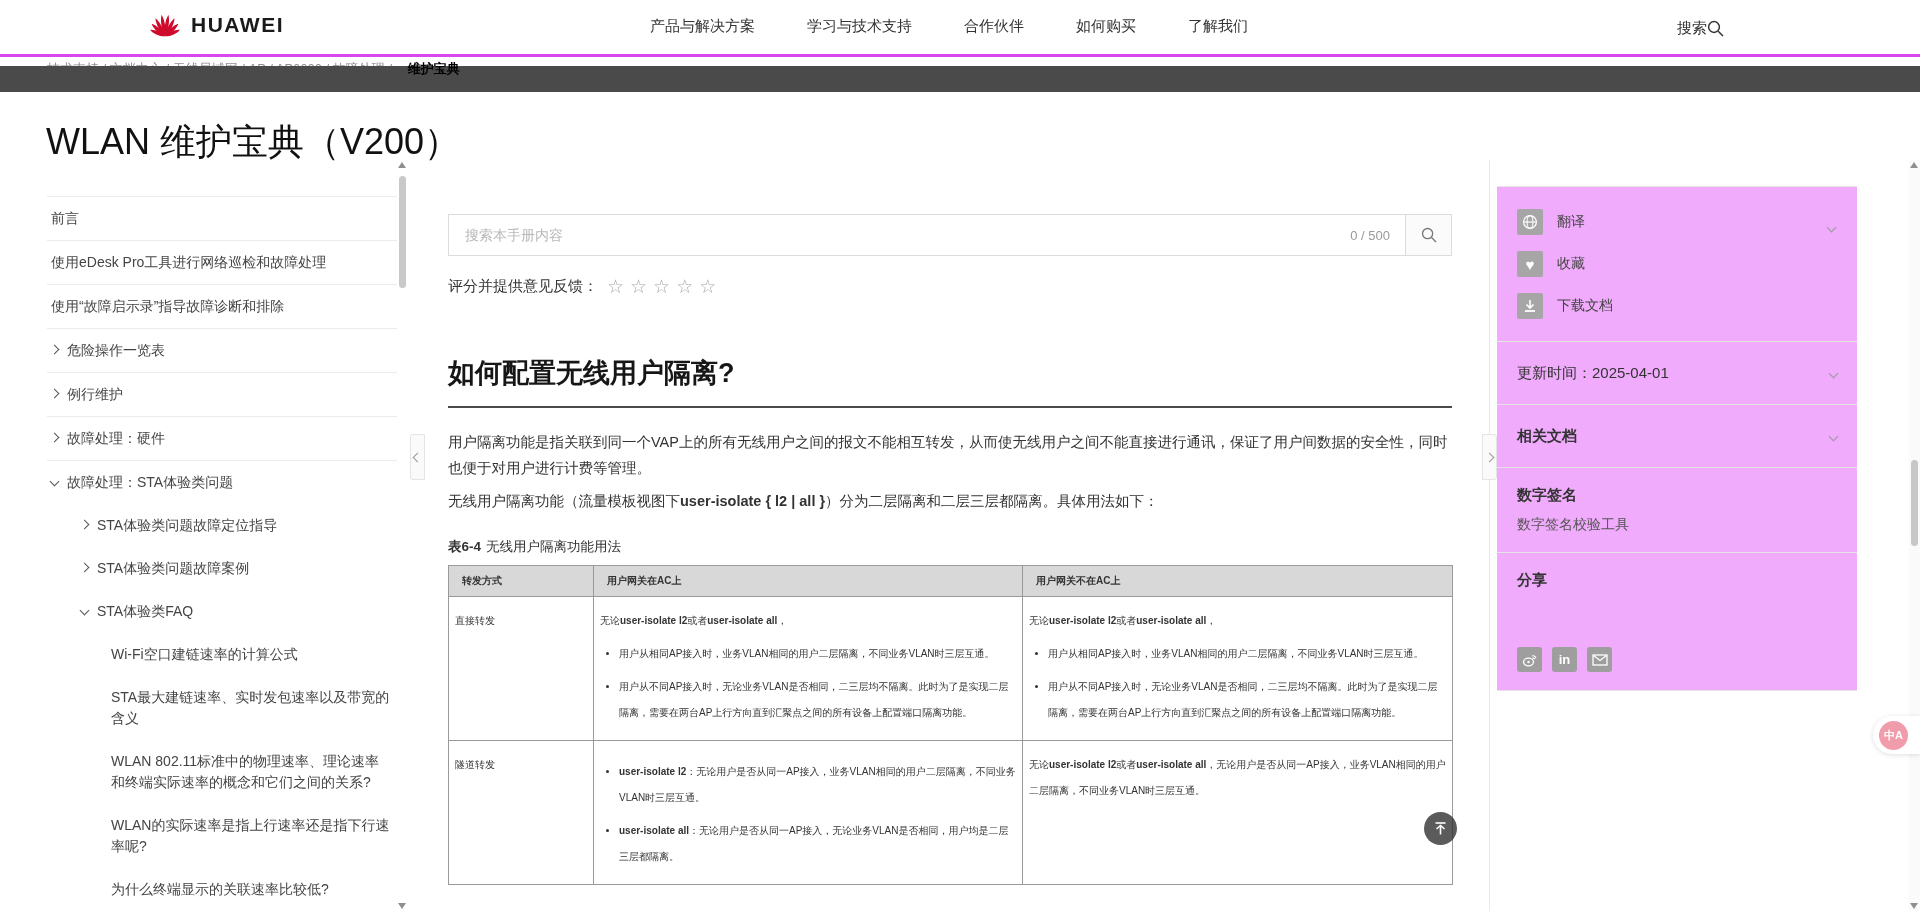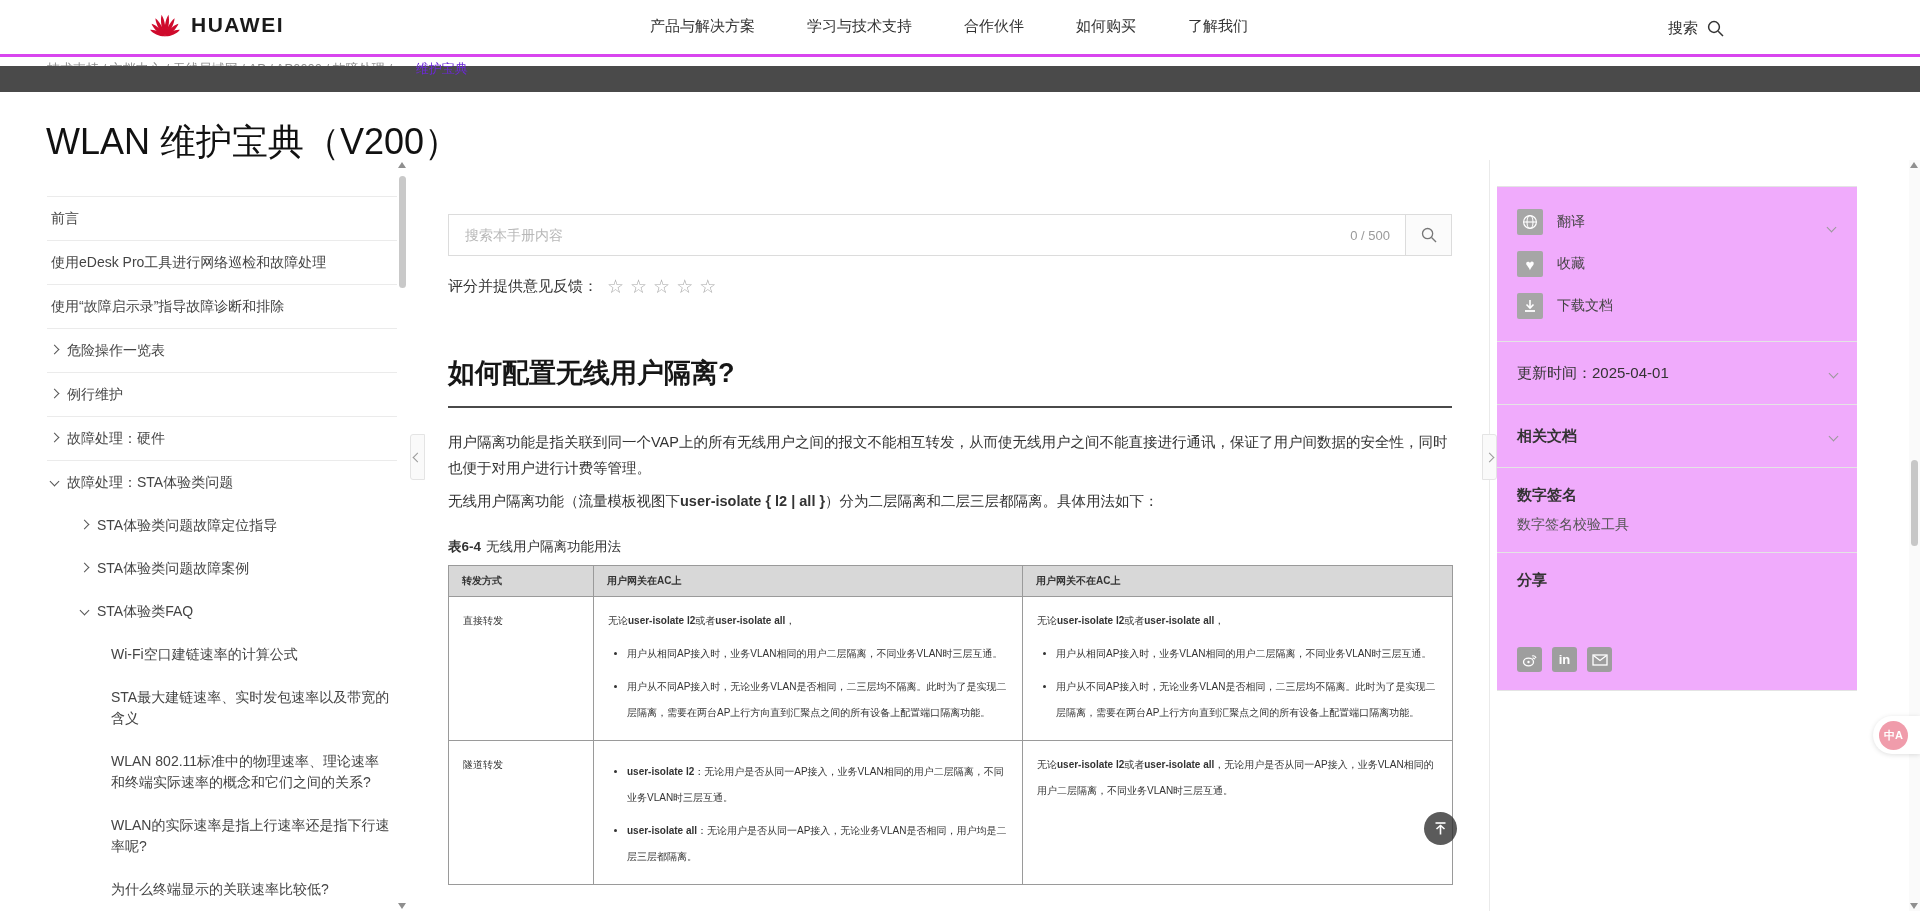--- a/index.html
+++ b/index.html
@@ -9,27 +9,27 @@
 
   
   .header { position:absolute; top:0; left:0; right:0; height:57px; background:#fff;
             border-bottom:3px solid #d946ef; z-index:12; }
   .logo { position:absolute; left:148px; top:12px; display:flex; align-items:center; gap:9px; }
   .logo-text { font-size:21px; font-weight:700; color:#1a1a1a; letter-spacing:1.5px; }
   .nav { position:absolute; left:650px; top:0; height:52px; display:flex; align-items:center;
          gap:52px; font-size:15px; color:#333; }
   .nav-item { cursor:pointer; white-space:nowrap; }
   .search-top { position:absolute; right:196px; top:0; height:57px; display:flex;
-                align-items:center; gap:9px; font-size:15px; color:#333; cursor:pointer; }
+                align-items:center; font-size:15px; color:#333; cursor:pointer; }
 
   
   .crumb-zone { position:absolute; top:57px; left:0; right:0; height:35px; }
   .crumb-text { position:absolute; left:47px; top:3px; font-size:13px; color:#8d8d8d;
                 white-space:nowrap; }
-  .crumb-current { color:#6d28d9; font-weight:400; position:relative; z-index:3; margin-left:20px; }
+  .crumb-current { color:#000000; font-weight:700; position:relative; z-index:3; margin-left:12px; }
   .crumb-bar { position:absolute; left:0; right:0; top:9px; height:26px; background:#4a4a4a; z-index:2; }
 
   .page-title { position:absolute; left:46px; top:118px; font-size:36px; font-weight:500; color:#111; }
 
   
   .toc { position:absolute; left:47px; top:196px; width:350px; bottom:0; overflow:hidden;
          font-size:14px; color:#444; }
   .toc-item { display:flex; align-items:flex-start; gap:9px; padding:11px 4px; line-height:21px; cursor:pointer; }
   .toc-item.lv0 { border-top:1px solid #ebebeb; }
   .toc-item.lv1 { padding-left:34px;text-align:center; }
@@ -71,21 +71,21 @@
   .h1-rule { margin-top:15px; border:none; border-top:2px solid #4a4a4a; }
   .para { margin-top:21px; line-height:26px; font-size:14.5px; color:#333; }
   .para + .para { margin-top:7px; }
 
   .tbl-cap { margin-top:24px; font-size:13.5px; color:#333; }
   .tbl-cap b { margin-right:5px; }
   table.doc { margin-top:9px; border-collapse:collapse; width:100%; table-layout:fixed; }
   table.doc th, table.doc td { border:1px solid #9a9a9a; font-size:10px; color:#333;
                                vertical-align:top; text-align:left; }
   table.doc th { background:#d8d8d8; padding:8px 13px; font-weight:700; }
-  table.doc td { padding:11px 14px 14px; line-height:26px; }
+  table.doc td { padding:11px 6px 14px; line-height:26px; }
   td ul { list-style:disc outside; padding-left:19px; margin-top:7px; }
   td li { margin-top:7px; }
   td .cell-intro { display:block; }
 
   
   .vdiv { position:absolute; left:1489px; top:160px; bottom:0; width:1px; background:#eaeaea; }
   .rightbar { position:absolute; left:1497px; top:186px; width:360px; font-size:14px; }
   .box { background:#f0abfc; border-top:1px solid #e4e4e4; padding:14px 20px; }
   .box:last-child { border-bottom:1px solid #e4e4e4; }
   .tool-row { display:flex; align-items:center; gap:14px; height:42px; color:#444; position:relative; cursor:pointer; }

